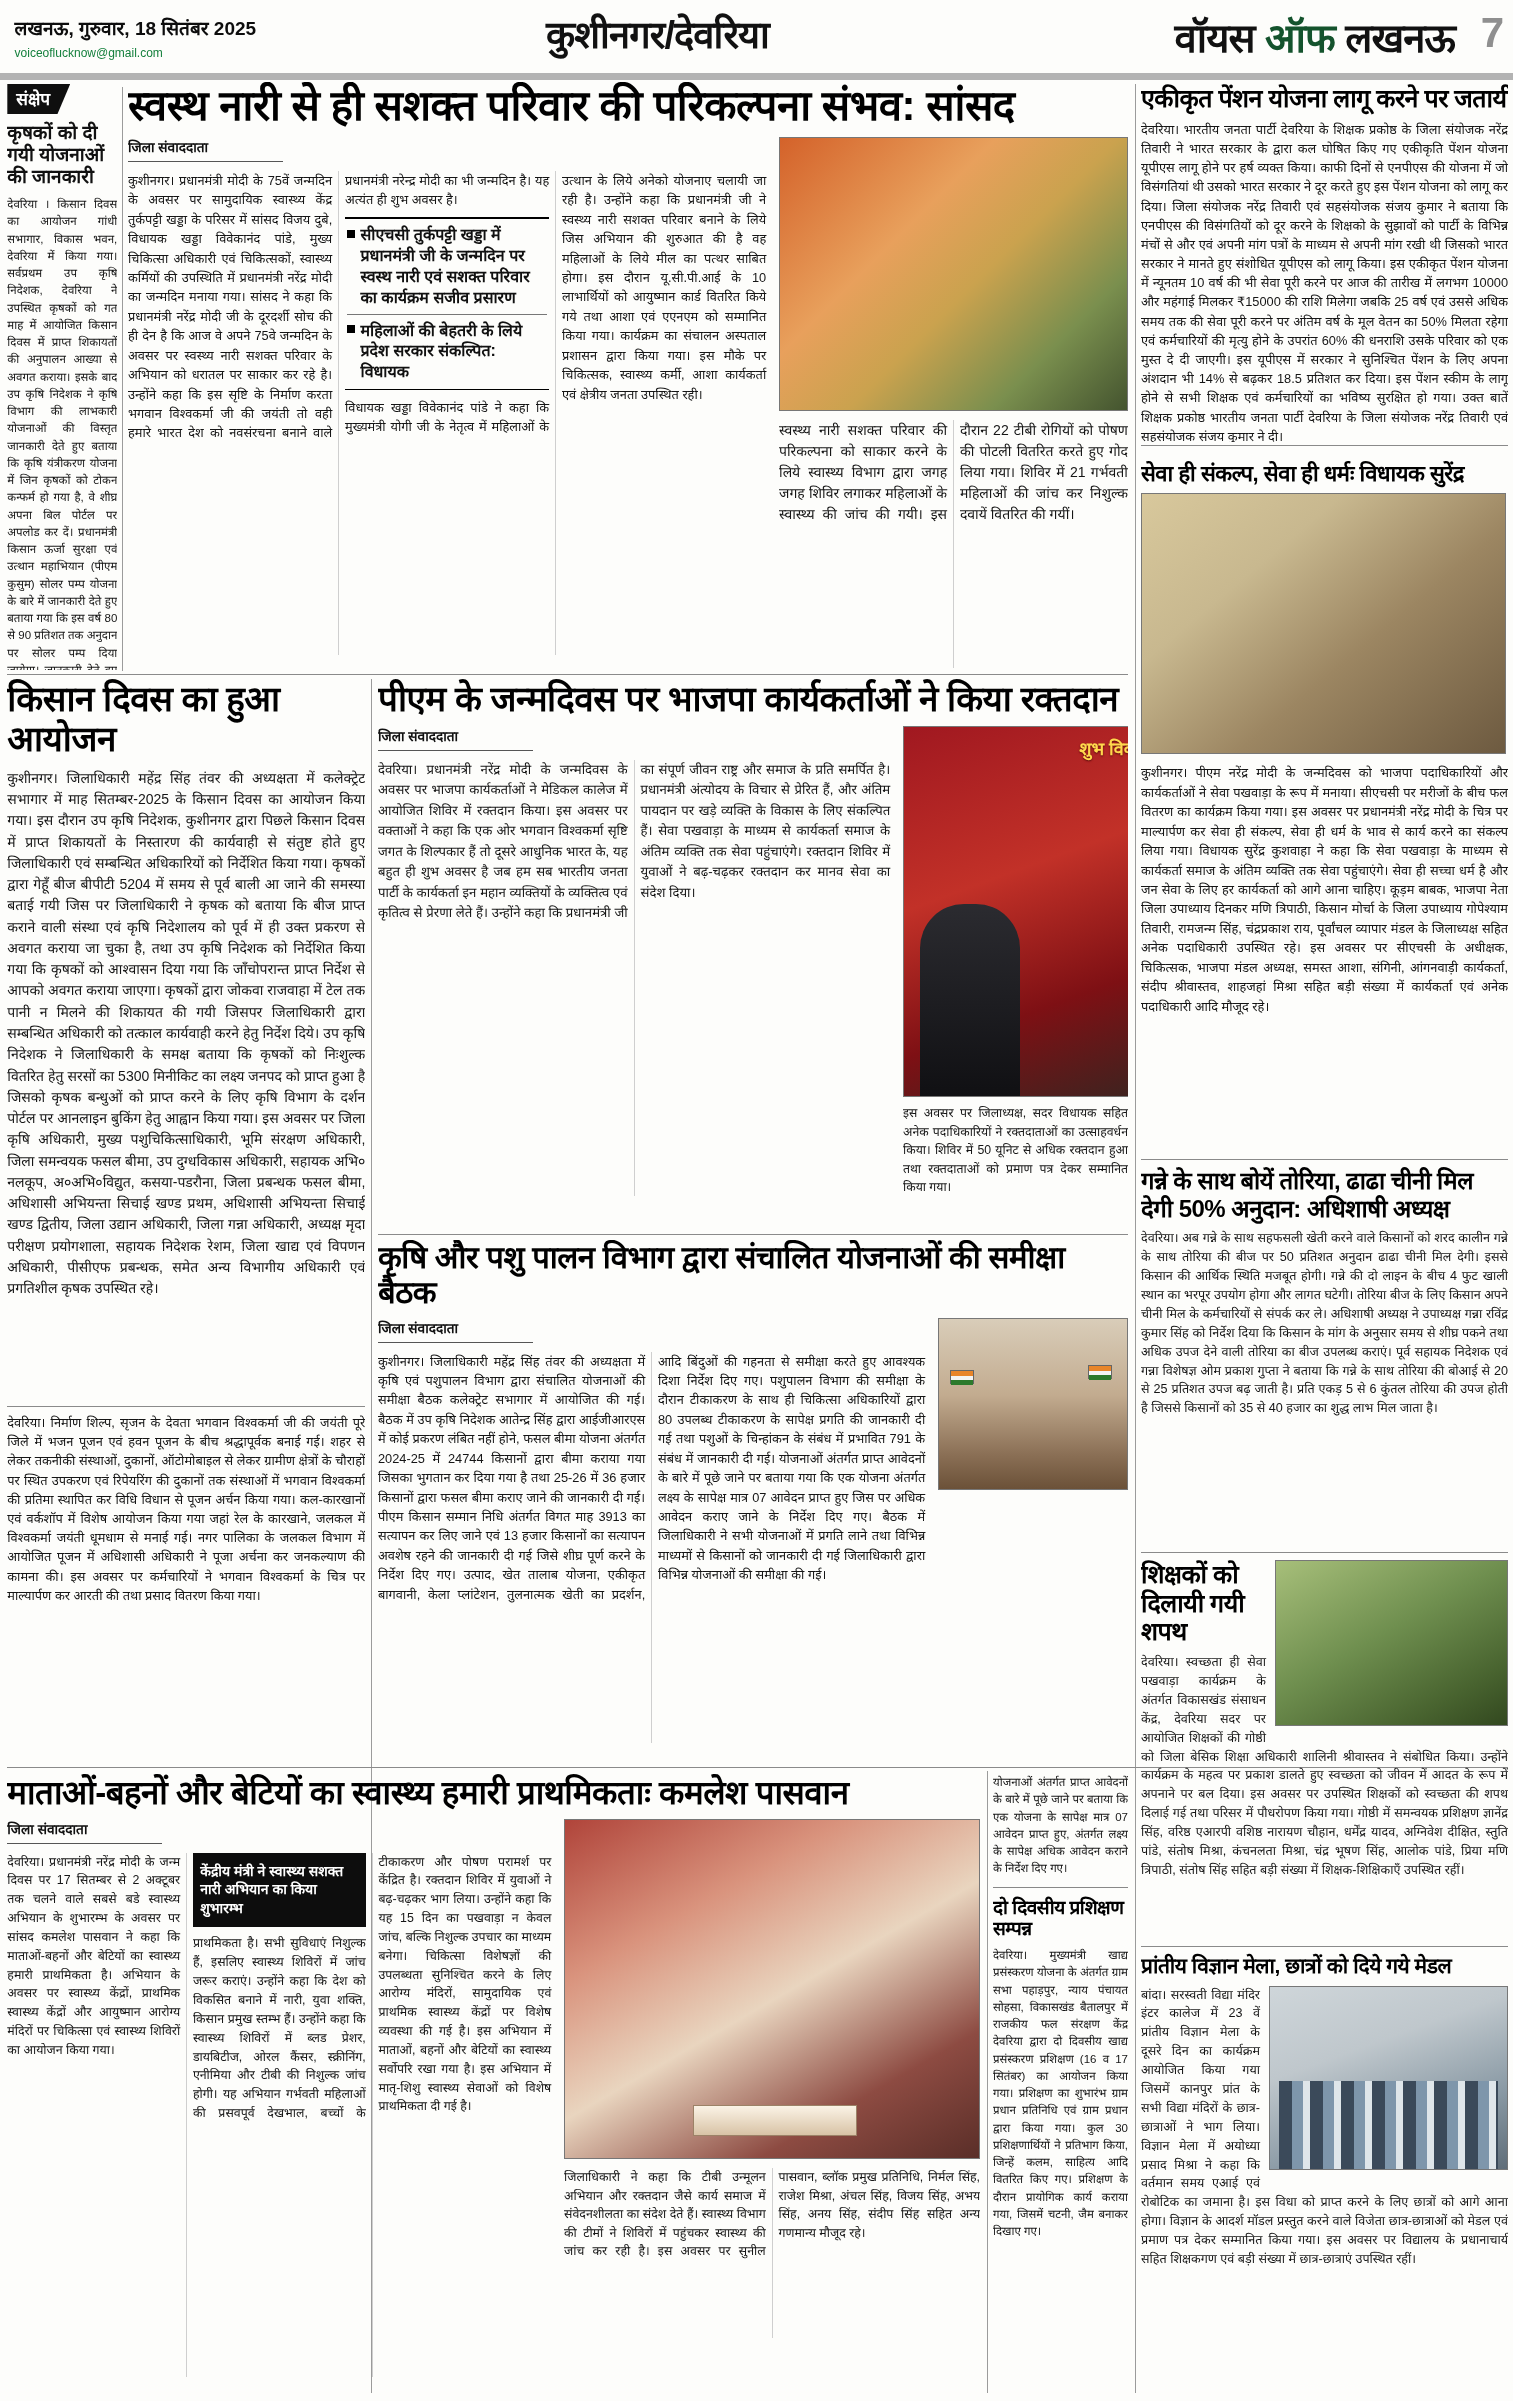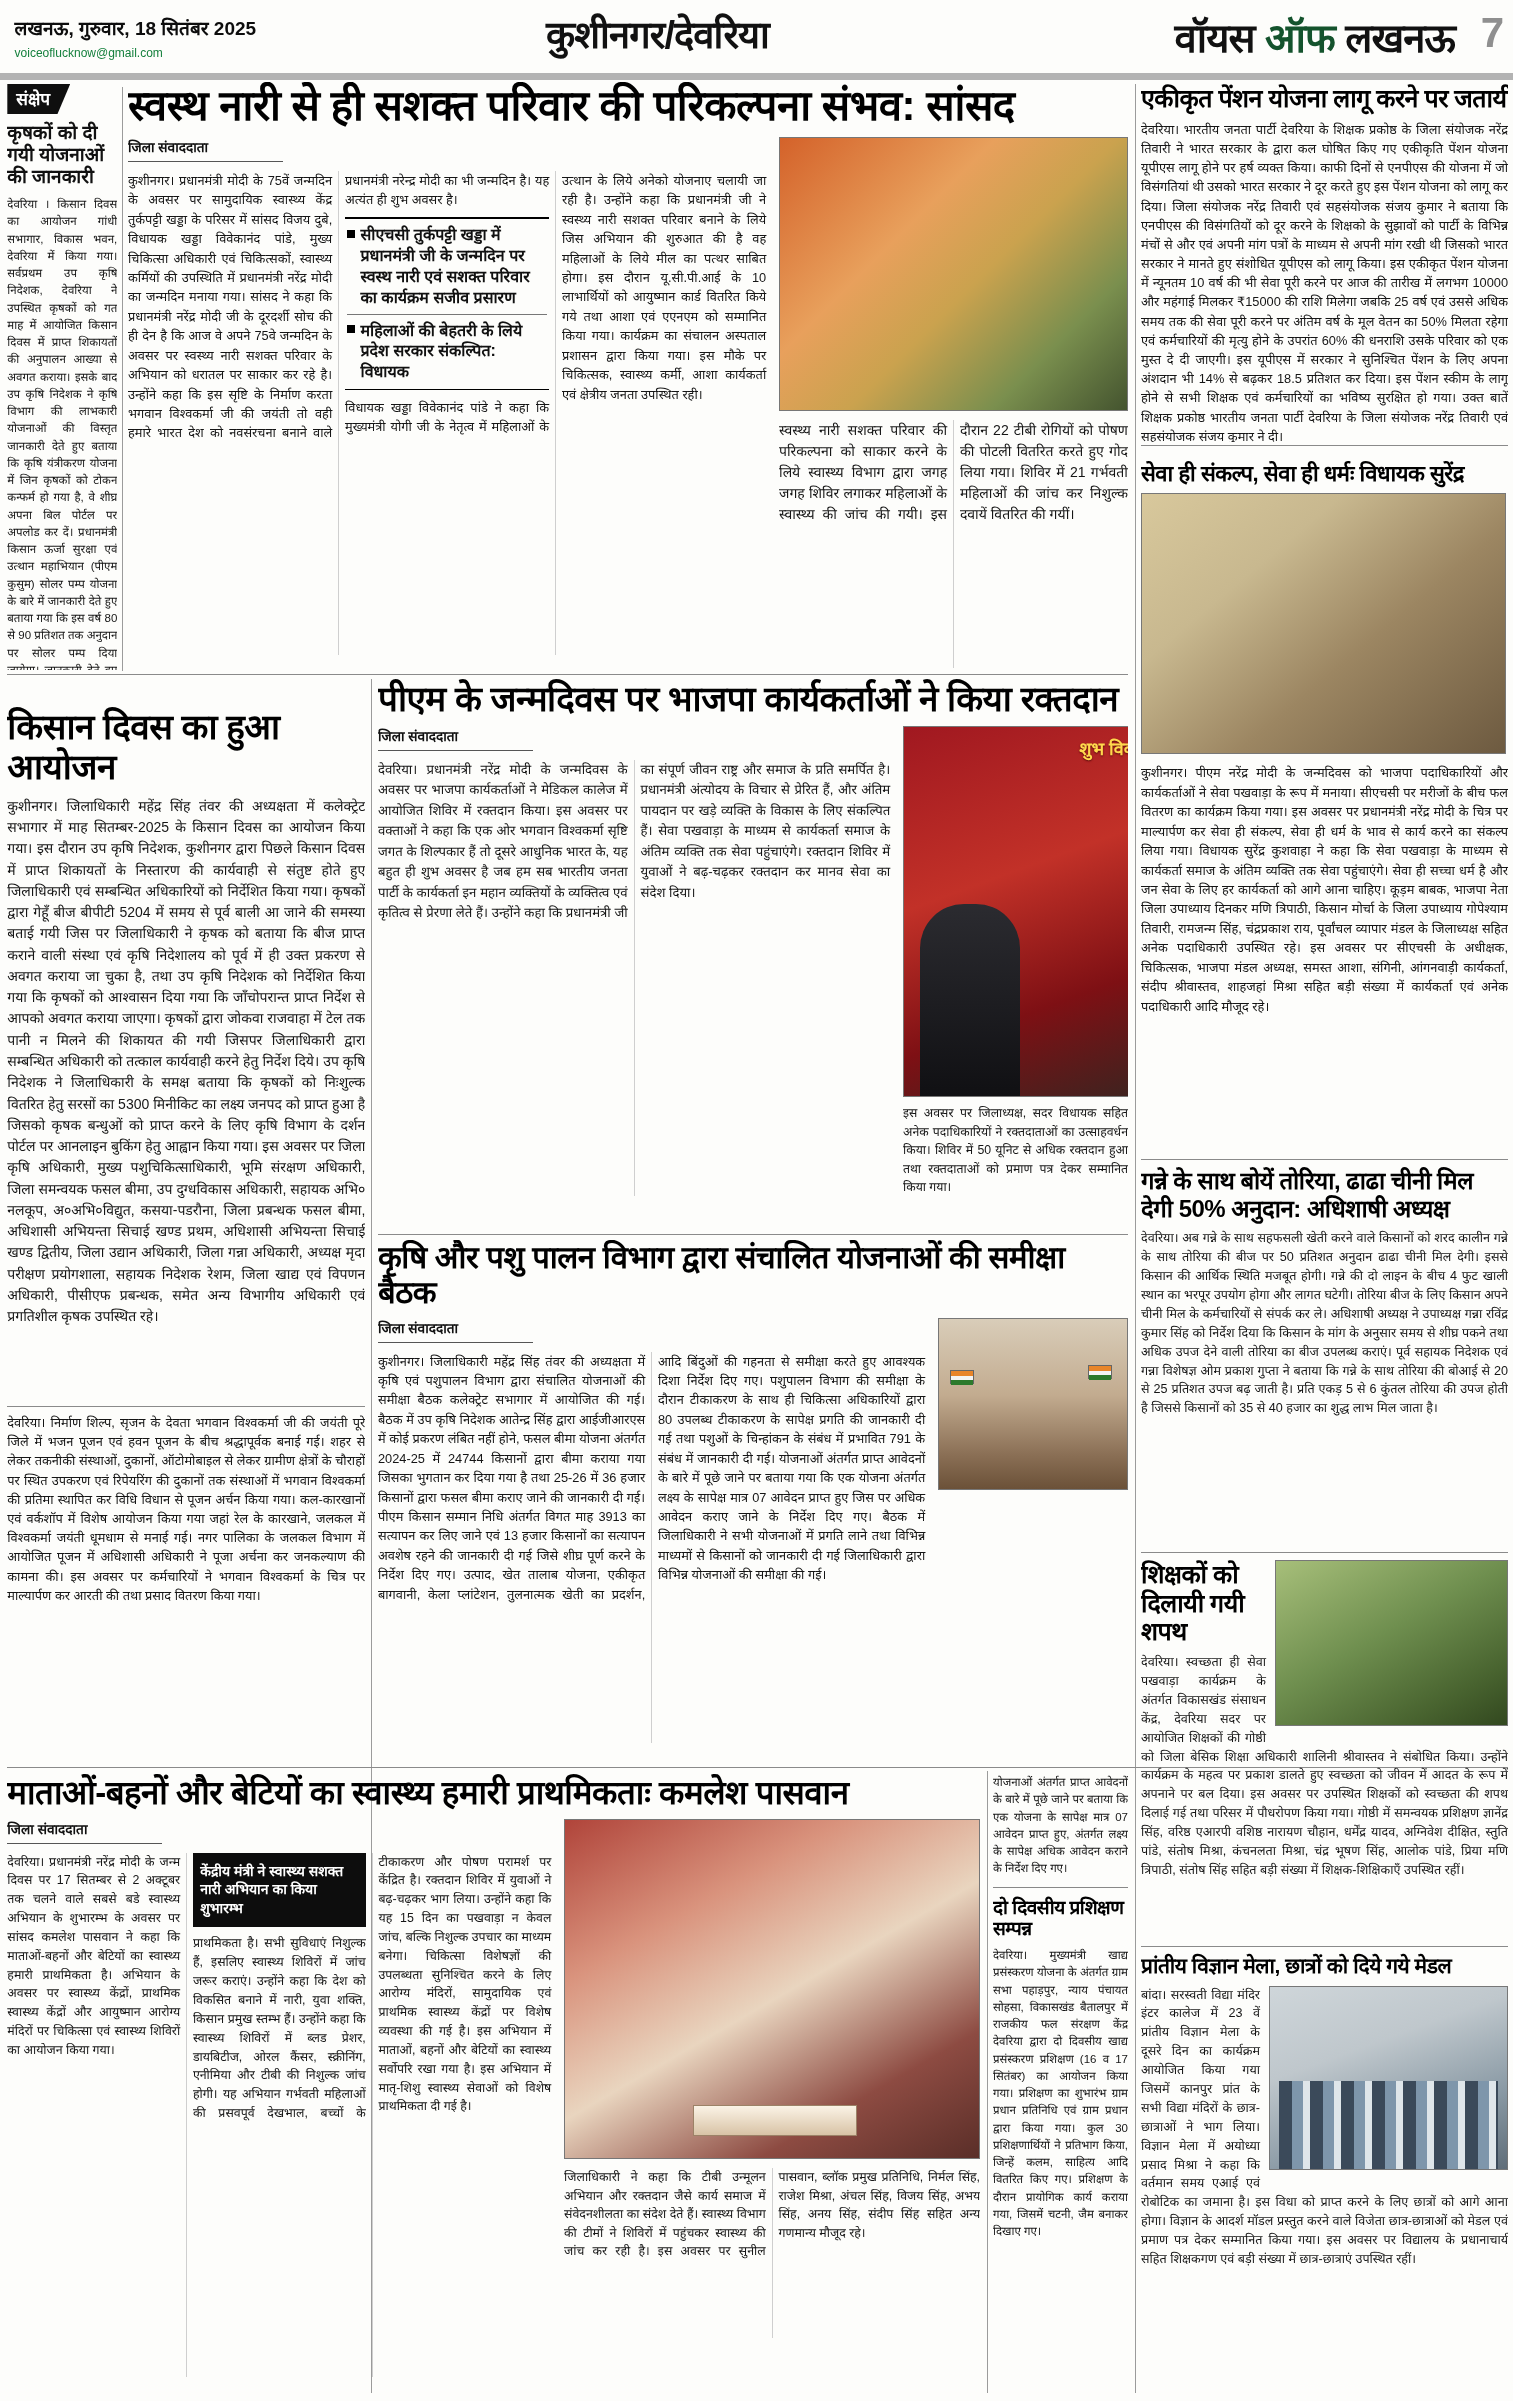--- a/index.html
+++ b/index.html
@@ -97,21 +97,21 @@
       </div>
       <div style="width:349px;">
         <div class="photo" style="width:349px; height:274px; background:linear-gradient(135deg,#d4622a 0%,#e8a05c 35%,#caa24e 55%,#7a8f4e 78%,#44542f 100%);"></div>
         <div class="cols2" style="height:248px; margin-top:9px; font-size:14px; line-height:1.5;">
           <p class="body">स्वस्थ्य नारी सशक्त परिवार की परिकल्पना को साकार करने के लिये स्वास्थ्य विभाग द्वारा जगह जगह शिविर लगाकर महिलाओं के स्वास्थ्य की जांच की गयी। इस दौरान 22 टीबी रोगियों को पोषण की पोटली वितरित करते हुए गोद लिया गया। शिविर में 21 गर्भवती महिलाओं की जांच कर निशुल्क दवायें वितरित की गयीं।</p>
         </div>
       </div>
     </div>
   </div>
 
-  <div class="zone" style="left:7.3px; top:679px; width:358px; height:723px;margin-top:28px;">
+  <div class="zone" style="left:7.3px; top:679px; width:358px; height:723px;">
     <div class="headline" style="font-size:35px; margin-bottom:9px;">किसान दिवस का हुआ आयोजन</div>
     <div class="body" style="font-size:14px; line-height:1.52;">कुशीनगर। जिलाधिकारी महेंद्र सिंह तंवर की अध्यक्षता में कलेक्ट्रेट सभागार में माह सितम्बर-2025 के किसान दिवस का आयोजन किया गया। इस दौरान उप कृषि निदेशक, कुशीनगर द्वारा पिछले किसान दिवस में प्राप्त शिकायतों के निस्तारण की कार्यवाही से संतुष्ट होते हुए जिलाधिकारी एवं सम्बन्धित अधिकारियों को निर्देशित किया गया। कृषकों द्वारा गेहूँ बीज बीपीटी 5204 में समय से पूर्व बाली आ जाने की समस्या बताई गयी जिस पर जिलाधिकारी ने कृषक को बताया कि बीज प्राप्त कराने वाली संस्था एवं कृषि निदेशालय को पूर्व में ही उक्त प्रकरण से अवगत कराया जा चुका है, तथा उप कृषि निदेशक को निर्देशित किया गया कि कृषकों को आश्वासन दिया गया कि जाँचोपरान्त प्राप्त निर्देश से आपको अवगत कराया जाएगा। कृषकों द्वारा जोकवा राजवाहा में टेल तक पानी न मिलने की शिकायत की गयी जिसपर जिलाधिकारी द्वारा सम्बन्धित अधिकारी को तत्काल कार्यवाही करने हेतु निर्देश दिये। उप कृषि निदेशक ने जिलाधिकारी के समक्ष बताया कि कृषकों को निःशुल्क वितरित हेतु सरसों का 5300 मिनीकिट का लक्ष्य जनपद को प्राप्त हुआ है जिसको कृषक बन्धुओं को प्राप्त करने के लिए कृषि विभाग के दर्शन पोर्टल पर आनलाइन बुकिंग हेतु आह्वान किया गया। इस अवसर पर जिला कृषि अधिकारी, मुख्य पशुचिकित्साधिकारी, भूमि संरक्षण अधिकारी, जिला समन्वयक फसल बीमा, उप दुग्धविकास अधिकारी, सहायक अभि० नलकूप, अ०अभि०विद्युत, कसया-पडरौना, जिला प्रबन्धक फसल बीमा, अधिशासी अभियन्ता सिचाई खण्ड प्रथम, अधिशासी अभियन्ता सिचाई खण्ड द्वितीय, जिला उद्यान अधिकारी, जिला गन्ना अधिकारी, अध्यक्ष मृदा परीक्षण प्रयोगशाला, सहायक निदेशक रेशम, जिला खाद्य एवं विपणन अधिकारी, पीसीएफ प्रबन्धक, समेत अन्य विभागीय अधिकारी एवं प्रगतिशील कृषक उपस्थित रहे।</div>
   </div>
 
   <div class="zone" style="left:378px; top:679px; width:750px; height:548px;">
     <div class="headline" style="font-size:35px; margin-bottom:7.3px;">पीएम के जन्मदिवस पर भाजपा कार्यकर्ताओं ने किया रक्तदान</div>
     <div style="display:flex; gap:12.8px;">
       <div style="width:513px;">
         <div class="byline">जिला संवाददाता</div>
         <div class="cols2" style="height:436px; font-size:13.2px; line-height:1.55;">

